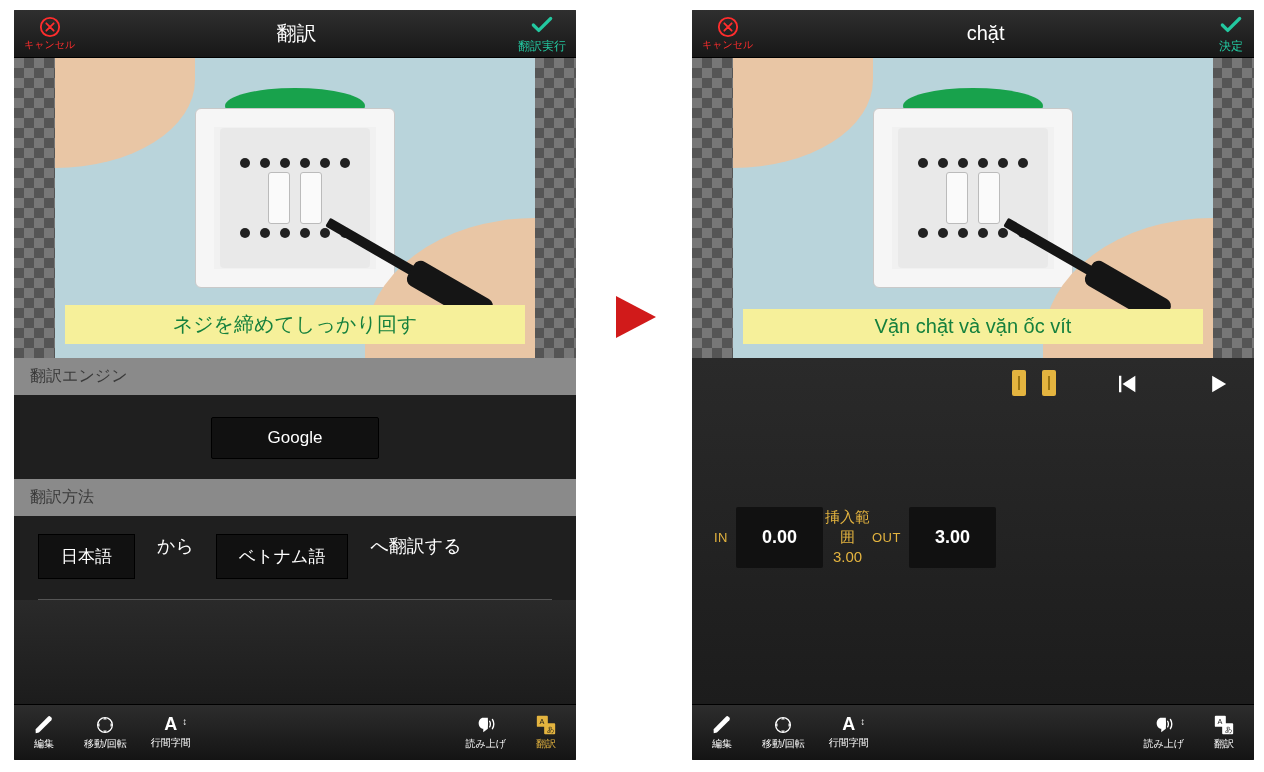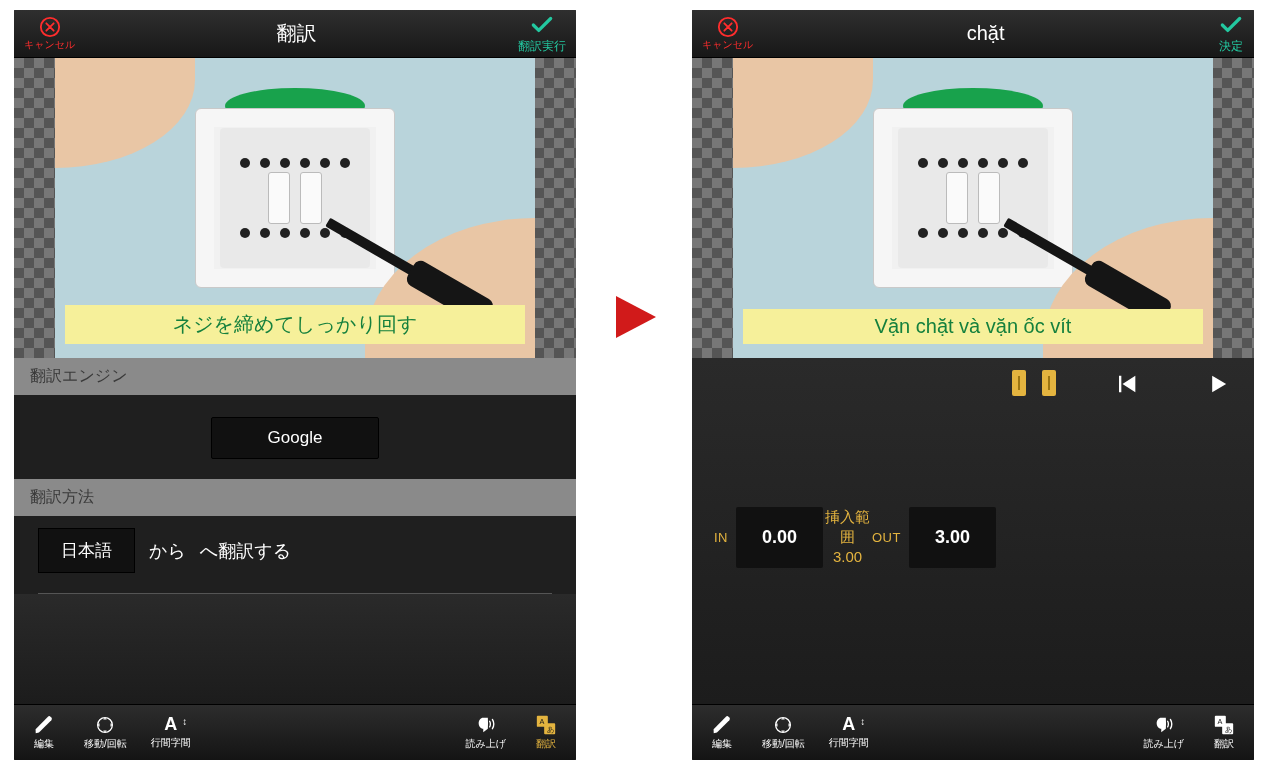--- a/index.html
+++ b/index.html
@@ -68,21 +68,21 @@
   .caption { position:absolute; left:10px; right:10px; bottom:14px;
              background:#f6f09a; color:#15803d; font-size:20px; text-align:center;
              padding:6px 8px; }
 
   
   .section-label { background:#8a8a8a; color:#3a3a3a; font-size:16px; padding:8px 16px; }
   .engine-row { display:flex; align-items:center; justify-content:center; padding:22px 0 20px; }
   .dark-btn { background:#111; color:#fff; font-size:17px; border:1px solid #000;
               padding:10px 56px; border-radius:2px; cursor:pointer; }
 
-  .method-row { display:flex; align-items:center; gap:14px; color:#fff; padding:12px 24px 10px; font-size:18px; }
+  .method-row { display:flex; gap:22px; color:#fff; padding:18px 24px 10px; font-size:18px; }
   .lang-btn { background:#111; color:#fff; border:1px solid #000; padding:10px 22px; font-size:17px; cursor:pointer; }
   .method-text { color:#fff; white-space:nowrap; }
   .underline { height:1px; background:#555; margin:10px 24px 0; }
 
   .left-fill { flex:1; background:linear-gradient(#2a2a2a,#1c1c1c); }
 
   
   .right-body { flex:1; background:linear-gradient(#2a2a2a,#1c1c1c); padding:12px 22px 0; display:flex; flex-direction:row; gap:38px; }
   .range-head { display:flex; align-items:center; justify-content:space-between; }
   .range-col  { display:flex; align-items:center; gap:8px; }
@@ -175,20 +175,21 @@
 
     <div class="section-label">翻訳エンジン</div>
     <div class="engine-row">
       <div class="dark-btn">Google</div>
     </div>
 
     <div class="section-label">翻訳方法</div>
     <div class="method-row">
       <div class="lang-btn">日本語</div>
       <div class="method-text">から</div>
+      <div class="lang-btn">ベトナム語</div>
       <div class="method-text">へ翻訳する</div>
     </div>
     <div class="underline"></div>
 
     <div class="left-fill"></div>
 
     <div class="toolbar">
       <div class="tgroup">
         <div class="titem">
           <svg viewBox="0 0 24 24">

